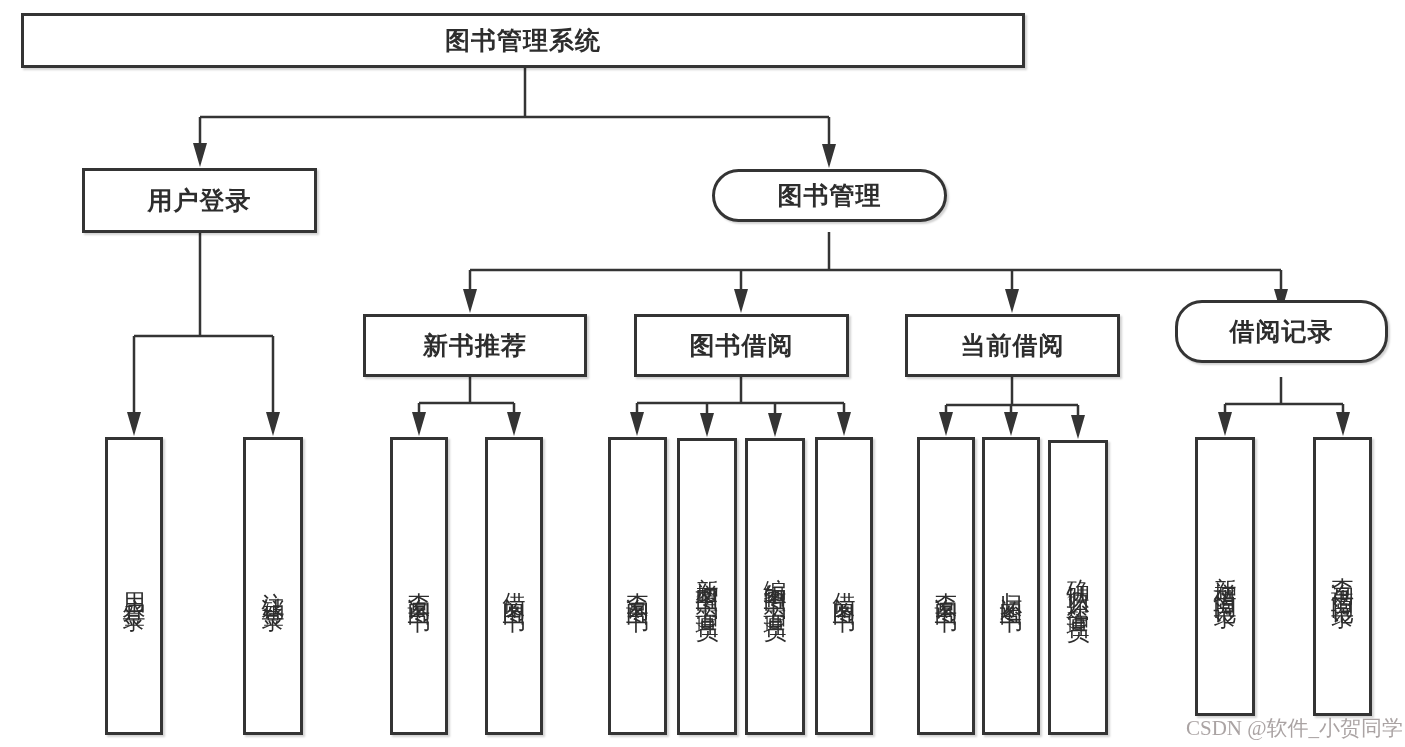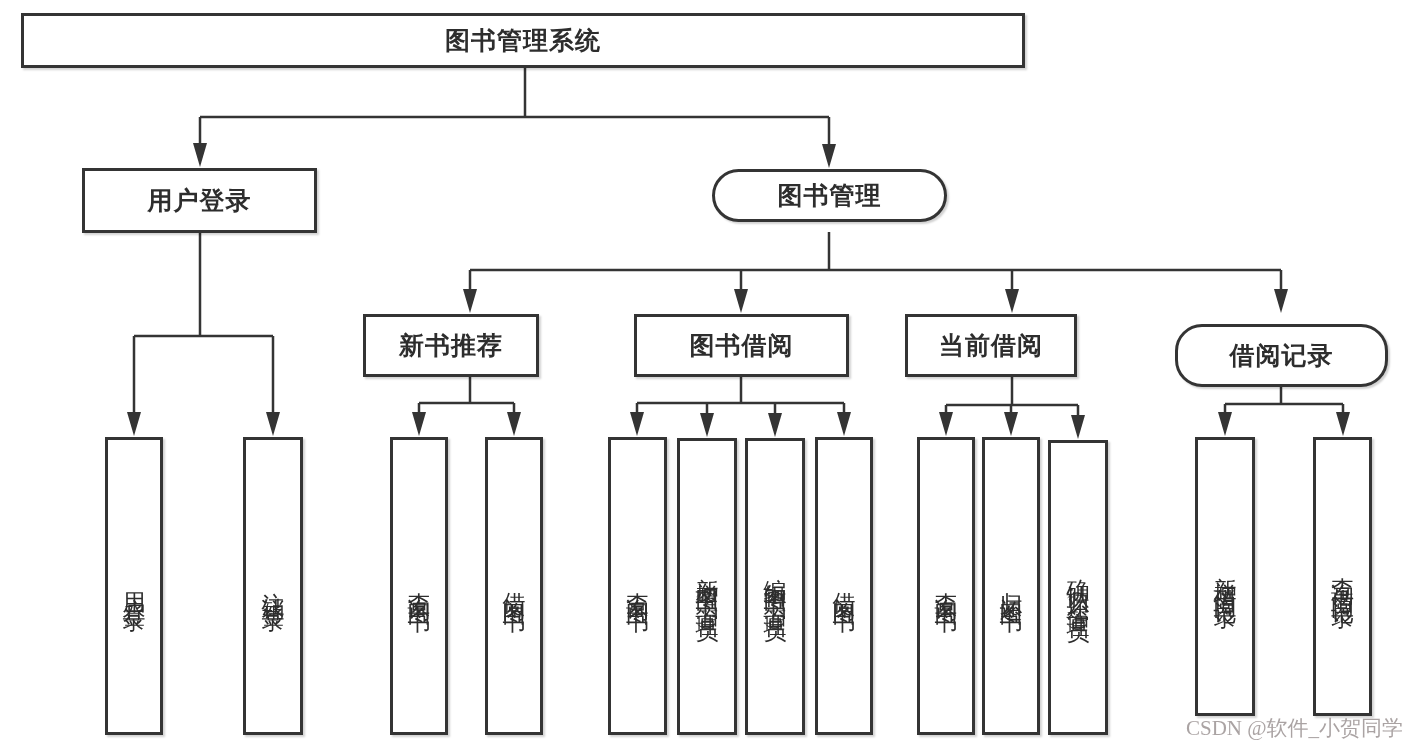--- a/index.html
+++ b/index.html
@@ -121,24 +121,24 @@
       <polygon points="1218,412 1232,412 1225,436"></polygon>
       <polygon points="1336,412 1350,412 1343,436"></polygon>
     </g>
   </svg>
 
   <div class="node hbox" style="left:21px; top:13px; width:1004px; height:55px;">图书管理系统</div>
 
   <div class="node hbox" style="left:82px; top:168px; width:235px; height:65px;">用户登录</div>
   <div class="node hbox" style="left:712px; top:169px; width:235px; height:53px;border-radius:30px;">图书管理</div>
 
-  <div class="node hbox" style="left:363px; top:314px; width:176px; height:63px;">新书推荐</div>
+  <div class="node hbox" style="left:363px; top:314px; width:224px; height:63px;">新书推荐</div>
   <div class="node hbox" style="left:634px; top:314px; width:215px; height:63px;">图书借阅</div>
-  <div class="node hbox" style="left:905px; top:314px; width:172px; height:63px;">当前借阅</div>
-  <div class="node hbox" style="left:1175px; top:324px; width:213px; height:63px;border-radius:27px;">借阅记录</div>
+  <div class="node hbox" style="left:905px; top:314px; width:215px; height:63px;">当前借阅</div>
+  <div class="node hbox" style="left:1175px; top:300px; width:213px; height:63px;border-radius:27px;">借阅记录</div>
 
   <div class="node vbox" style="left:105px; top:437px; width:58px; height:298px;">用户登录</div>
   <div class="node vbox" style="left:243px; top:437px; width:60px; height:298px;">注销登录</div>
 
   <div class="node vbox" style="left:390px; top:437px; width:58px; height:298px;">查询图书</div>
   <div class="node vbox" style="left:485px; top:437px; width:58px; height:298px;">借阅图书</div>
 
   <div class="node vbox" style="left:608px; top:437px; width:59px; height:298px;">查询图书</div>
   <div class="node vbox" style="left:677px; top:438px; width:60px; height:297px;">新增图书（管理员）</div>
   <div class="node vbox" style="left:745px; top:438px; width:60px; height:297px;">编辑图书（管理员）</div>

